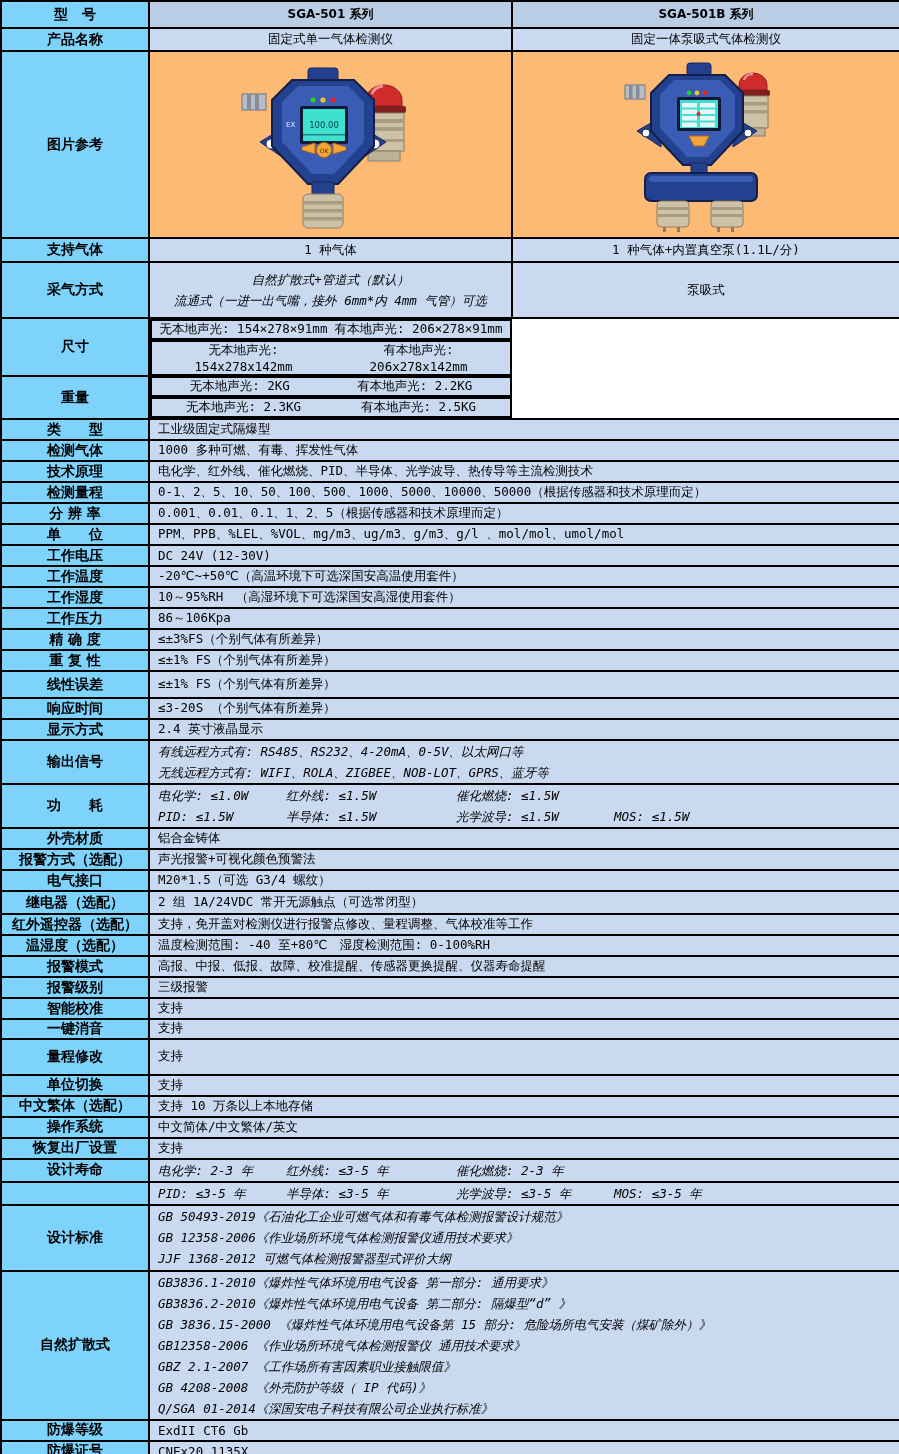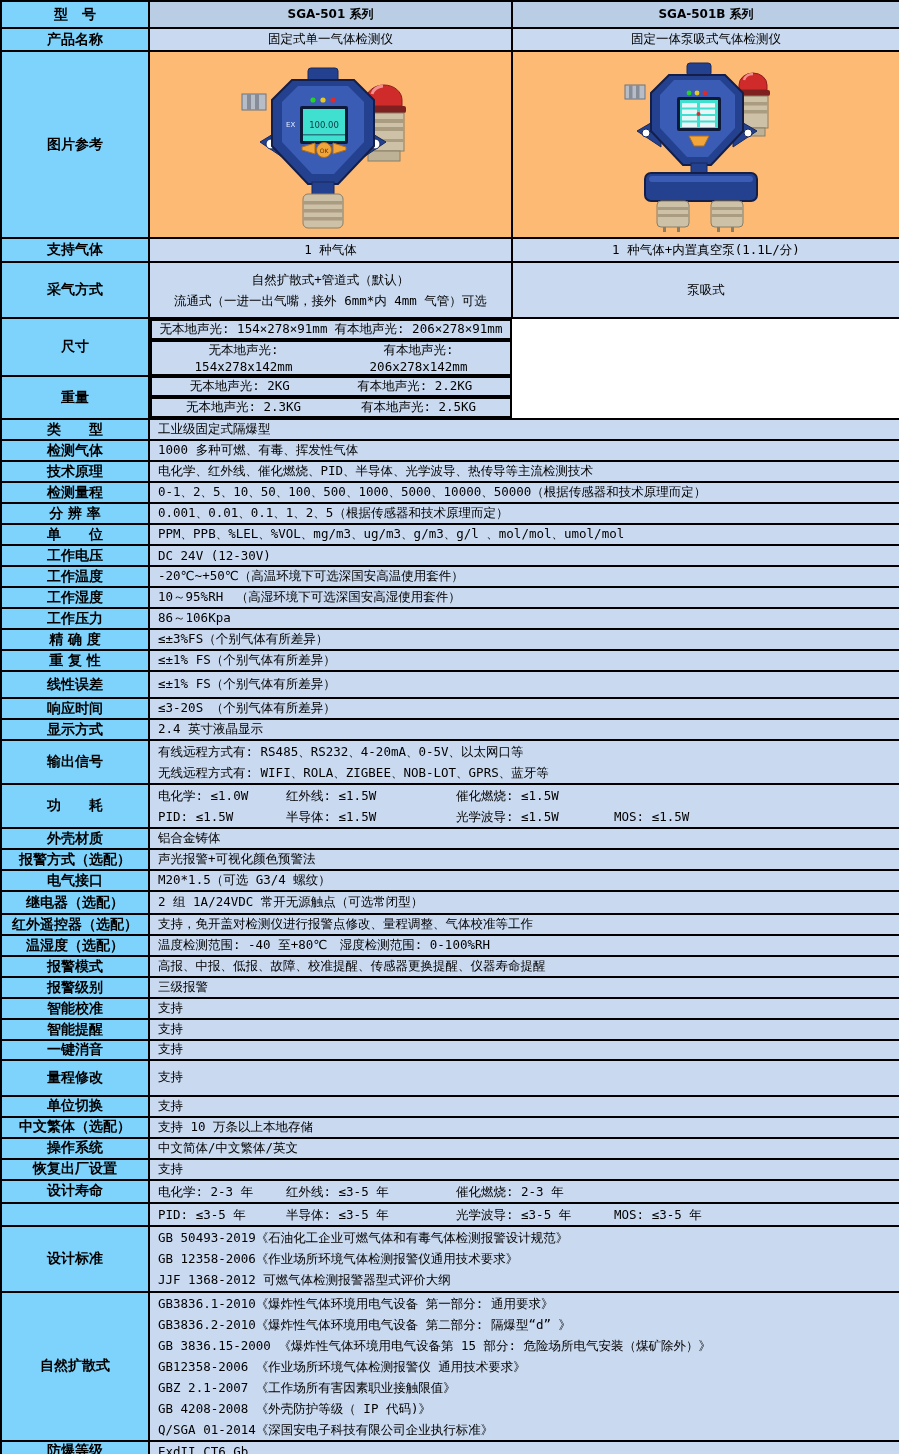--- a/index.html
+++ b/index.html
@@ -4,21 +4,21 @@
 <style>
   html,body{margin:0;padding:0;background:#fff;}
   .sheet{width:899px;font-family:"DejaVu Sans",sans-serif;}
   table{border-collapse:collapse;width:899px;table-layout:fixed;}
   td{border:2px solid #000;vertical-align:middle;color:#000;font-size:12.5px;overflow:hidden;}
   td.label{background:#7dd3fc;font-weight:bold;text-align:center;font-size:14px;padding:0 1px;line-height:1.25;}
   td.value{background:#C9D9F0;padding:0 8px;font-family:"DejaVu Sans Mono","DejaVu Sans",sans-serif;text-align:left;}
   td.value.center{text-align:center;padding:0 4px;}
   td.value.header-val{background:#B9CDE5;font-weight:bold;font-size:12px;font-family:"DejaVu Sans",sans-serif;}
   td.image-cell{background:#fdba74;text-align:center;padding:1px;}
-  td.value div{line-height:21px;}
+  td.value div{line-height:21px;font-style:italic;}
   .flex-seg{display:flex;justify-content:space-around;align-items:center;}
   .grid-line{display:grid;grid-template-columns:128px 170px 158px auto;text-align:left;}
 </style>
 </head>
 <body>
 
 <div class="sheet">
   <table>
     <colgroup>
       <col style="width:148px">
@@ -300,24 +300,20 @@
           <td class="value" colspan="2">高报、中报、低报、故障、校准提醒、传感器更换提醒、仪器寿命提醒</td>
         </tr>
         <tr style="height: 21px;">
           <td class="label">报警级别</td>
           <td class="value" colspan="2">三级报警</td>
         </tr>
         <tr style="height: 21px;">
           <td class="label">智能校准</td>
           <td class="value" colspan="2">支持</td>
         </tr>
-        <tr style="height: 21px;">
-          <td class="label">智能提醒</td>
-          <td class="value" colspan="2">支持</td>
-        </tr>
         <tr style="height: 15px;">
           <td class="label">一键消音</td>
           <td class="value" colspan="2">支持</td>
         </tr>
         <tr style="height: 36px;">
           <td class="label">量程修改</td>
           <td class="value" colspan="2">支持</td>
         </tr>
         <tr style="height: 21px;">
           <td class="label">单位切换</td>

